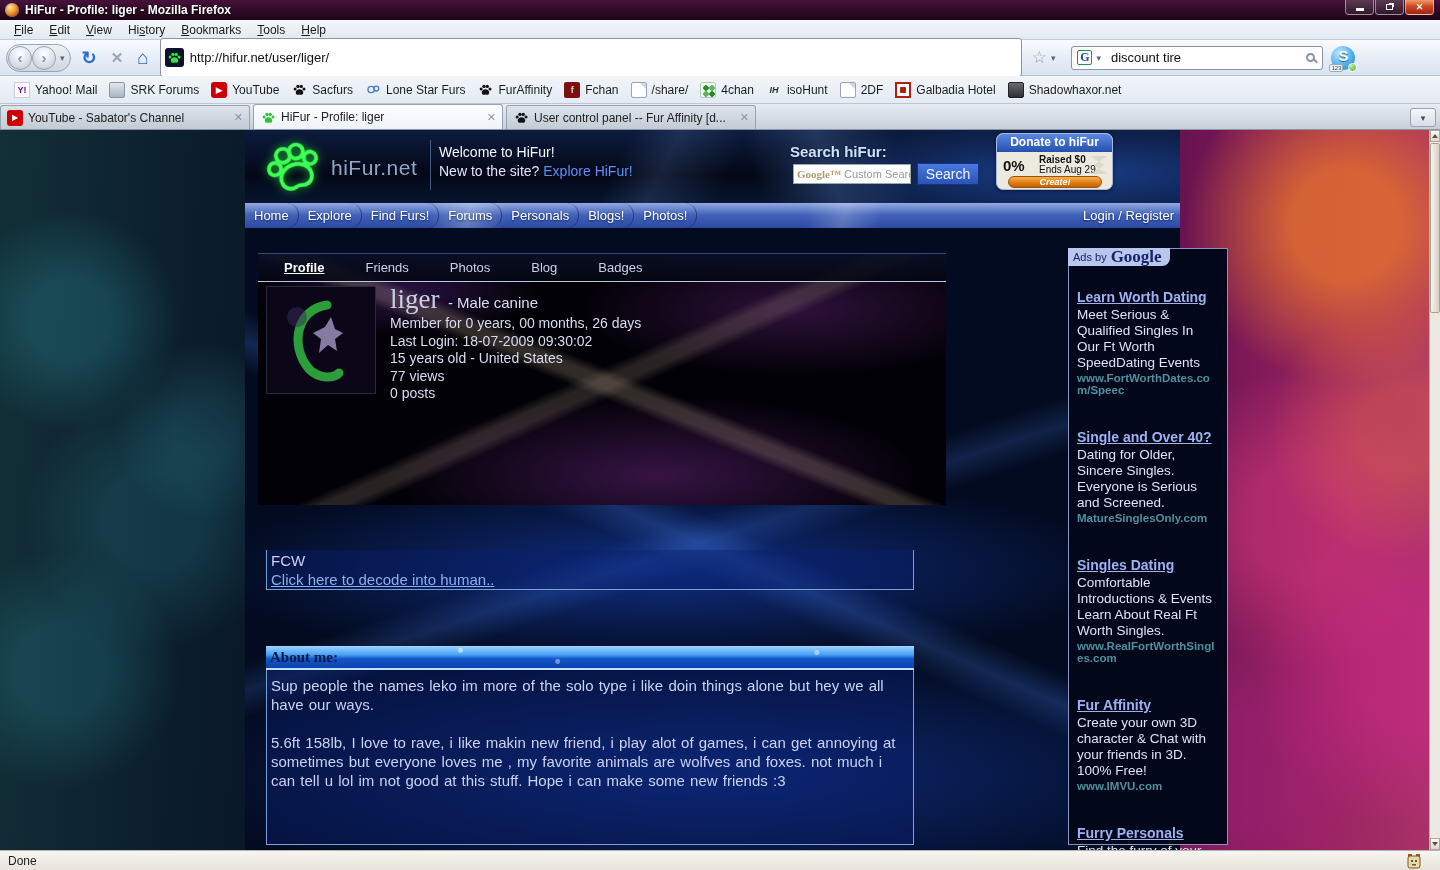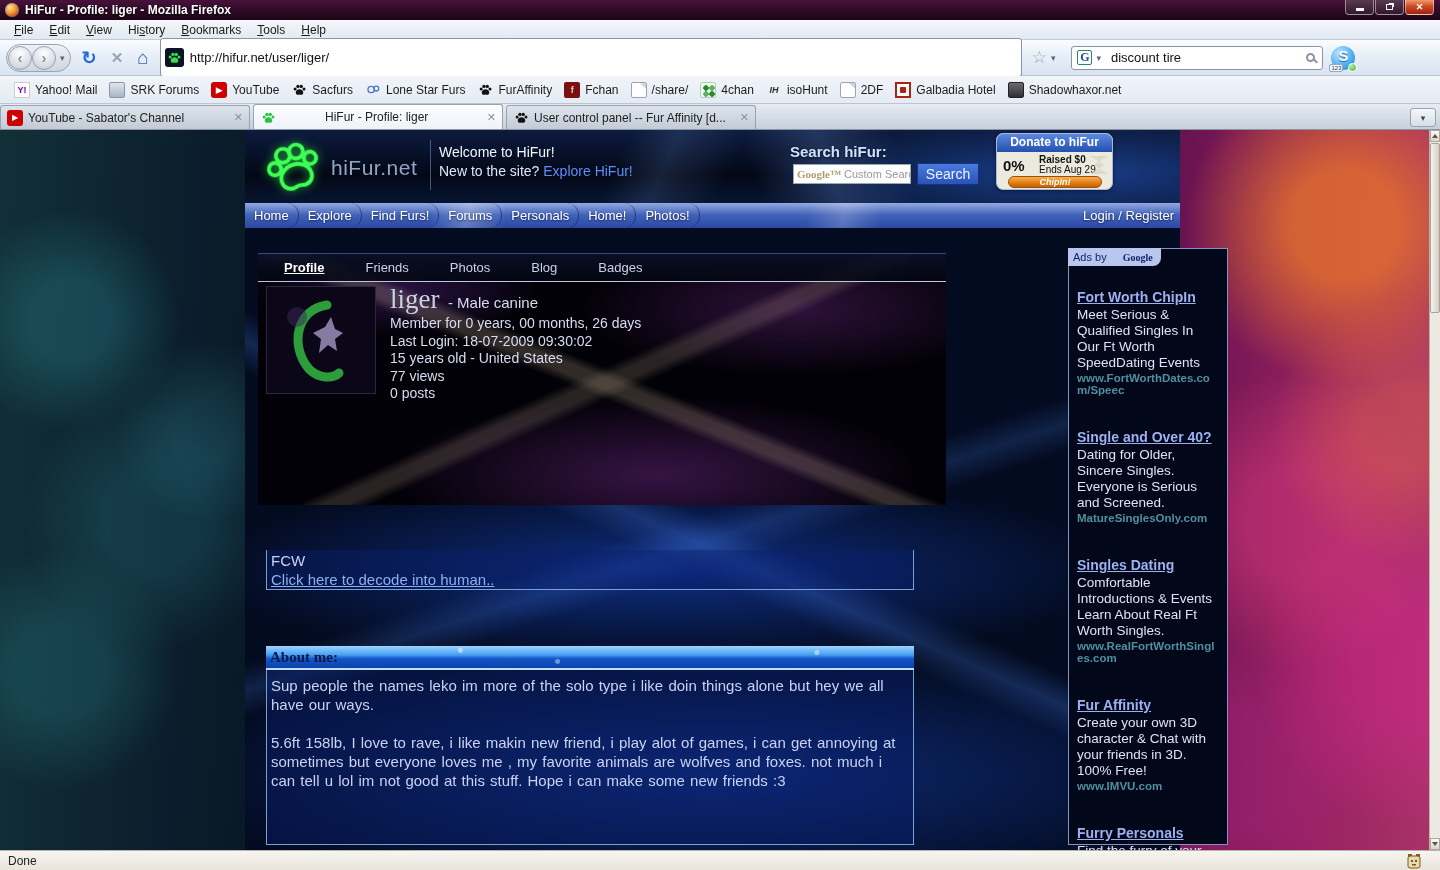--- a/index.html
+++ b/index.html
@@ -76,21 +76,21 @@
     background-image:radial-gradient(circle at 5px 5px, #2c8a2c 0 2.5px, transparent 3px), radial-gradient(circle at 11px 5px, #63b063 0 2.5px, transparent 3px),
     radial-gradient(circle at 5px 11px, #63b063 0 2.5px, transparent 3px), radial-gradient(circle at 11px 11px, #2c8a2c 0 2.5px, transparent 3px); }
   .ic-ih { color:#333; font-weight:bold; font-style:italic; font-size:11px; }
   .ic-galbadia { background:#fff; border:2px solid #b02010; } .ic-galbadia::after{ content:""; width:6px; height:6px; background:#b02010; border-radius:1px; }
   .ic-shadow { background:linear-gradient(180deg,#6a6a72,#2e2e34); border:1px solid #222; border-radius:2px; }
 
   .tabbar { position:absolute; top:104px; left:0; width:1440px; height:26px;
     background:linear-gradient(180deg,#e7ecf3,#c6cfda); border-bottom:1px solid #8a94a2; display:flex; align-items:flex-end; }
   .tab { width:250px; height:24px; margin-right:3px; border:1px solid #98a2b0; border-bottom:none; border-radius:3px 3px 0 0;
     background:linear-gradient(180deg,#dde4ec,#c2cbd6); display:flex; align-items:center; padding:0 6px; font-size:12px; color:#222; }
-  .tab.active { background:linear-gradient(180deg,#fdfeff,#eef3f9); height:25px;gap:44px; }
+  .tab.active { background:linear-gradient(180deg,#fdfeff,#eef3f9); height:25px; }
   .tab .t-title { flex:1; overflow:hidden; white-space:nowrap; margin-left:5px; }
   .tab .t-close { color:#8a94a2; font-size:11px; padding-left:4px; }
   .tab .t-ic { width:16px; height:16px; display:flex; align-items:center; justify-content:center; }
   .alltabs-btn { position:absolute; right:4px; top:4px; width:26px; height:19px; border:1px solid #98a2b0; border-radius:3px;
     background:linear-gradient(180deg,#f4f7fb,#d6dee8); color:#444; font-size:9px; display:flex; align-items:center; justify-content:center; }
 
   
   .viewport { position:absolute; top:130px; left:0; width:1429px; height:720px; overflow:hidden; background:#060d1c; }
   .pagebg { position:absolute; inset:0;
     background-image:
@@ -188,21 +188,21 @@
   .furcode-sec { top:420px; }
   .furcode-sec .sec-bd { height:40px; font-size:15px; line-height:19px; }
   .decode-link { color:#8ab0f0; }
   .about-sec { top:516px; }
   .about-sec .sec-bd { height:175px; font-size:15px; line-height:19px; padding-top:6px; }
   .about-sec p { margin-bottom:19px; word-spacing:1px; }
 
   .ads-panel { position:absolute; left:1068px; top:118px; width:160px; height:597px; background:#02081a; border:1px solid #8494bc; }
   .ads-badge { position:absolute; left:-1px; top:-1px; height:18px; padding:0 8px 0 5px; background:#b9c7ef; border-radius:0 0 8px 0;
     font-size:11px; color:#15246a; display:flex; align-items:center; }
-  .ads-badge .gg { font-family:"Liberation Serif",serif; font-weight:bold; font-size:10px; margin-left:16px; }
+  .ads-badge .gg { font-family:"Liberation Serif",serif; font-weight:bold; font-size:17px; margin-left:4px; }
   .ad { padding:0 8px; margin-bottom:33px; }
   .ad-title { font-size:14px; font-weight:bold; color:#9db0f0; text-decoration:underline; margin-bottom:2px; }
   .ad-desc { font-size:13.5px; line-height:16px; color:#dde2f8; }
   .ad-url { font-size:11.5px; color:#4f8f9f; margin-top:1px; word-break:break-all;font-weight:bold; }
   .ads-list { padding-top:40px; }
 
   .vscroll { position:absolute; top:130px; right:0; width:11px; height:720px; background:#ece8e2; border-left:1px solid #b9b2a8; }
   .vs-arrow { position:absolute; left:0; width:10px; height:12px; background:linear-gradient(180deg,#fbfaf8,#dcd6cc); border:1px solid #b0a89c; display:flex; align-items:center; justify-content:center; }
   .vs-arrow .tri-up { border:3px solid transparent; border-bottom:4px solid #5a5248; margin-top:-3px; }
   .vs-arrow .tri-dn { border:3px solid transparent; border-top:4px solid #5a5248; margin-bottom:-3px; }
@@ -413,31 +413,31 @@
         <span class="gword">Google™</span>
         <span class="cst">Custom Search</span>
       </div>
       <div class="search-btn">Search</div>
       <div class="donate">
         <div class="donate-hd">Donate to hiFur</div>
         <div class="donate-pct">0%</div>
         <div class="donate-raised">Raised $0</div>
         <div class="donate-ends">Ends Aug 29</div>
         <div class="donate-glass"></div>
-        <div class="chipin">ChipIn!</div>
+        <div class="chipin">Create!</div>
       </div>
     </div>
 
     <div class="site-nav">
       <span class="nav-item">Home</span>
       <span class="nav-item">Explore</span>
       <span class="nav-item">Find Furs!</span>
       <span class="nav-item">Forums</span>
       <span class="nav-item">Personals</span>
-      <span class="nav-item">Home!</span>
+      <span class="nav-item">Blogs!</span>
       <span class="nav-item">Photos!</span>
       <span class="nav-login">Login / Register</span>
     </div>
 
     <div class="profile-box">
       <div class="ptabs">
         <span class="ptab active">Profile</span>
         <span class="ptab">Friends</span>
         <span class="ptab">Photos</span>
         <span class="ptab">Blog</span>
@@ -477,21 +477,21 @@
       </div>
     </div>
 
     <div class="ads-panel">
       <div class="ads-badge">
         <span>Ads by</span>
         <span class="gg">Google</span>
       </div>
       <div class="ads-list">
         <div class="ad">
-          <div class="ad-title">Fort Worth ChipIn</div>
+          <div class="ad-title">Learn Worth Dating</div>
           <div class="ad-desc">Meet Serious &amp; Qualified Singles In Our Ft Worth SpeedDating Events</div>
           <div class="ad-url">www.FortWorthDates.com/Speec</div>
         </div>
         <div class="ad">
           <div class="ad-title">Single and Over 40?</div>
           <div class="ad-desc">Dating for Older, Sincere Singles. Everyone is Serious and Screened.</div>
           <div class="ad-url">MatureSinglesOnly.com</div>
         </div>
         <div class="ad">
           <div class="ad-title">Singles Dating</div>

